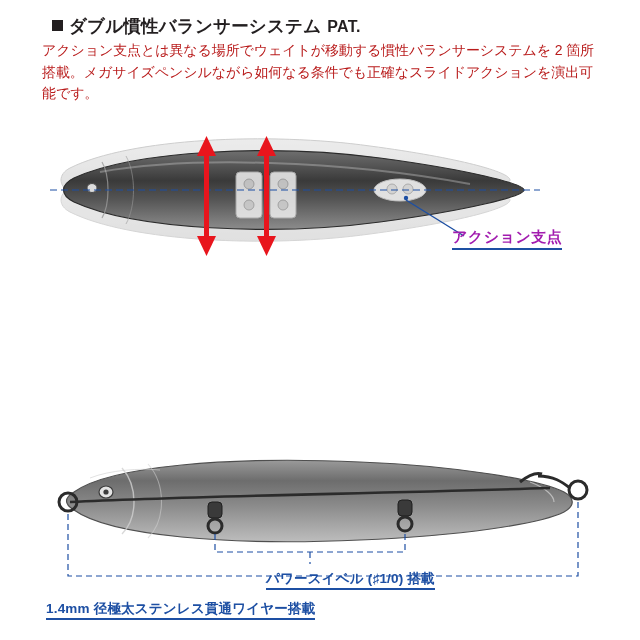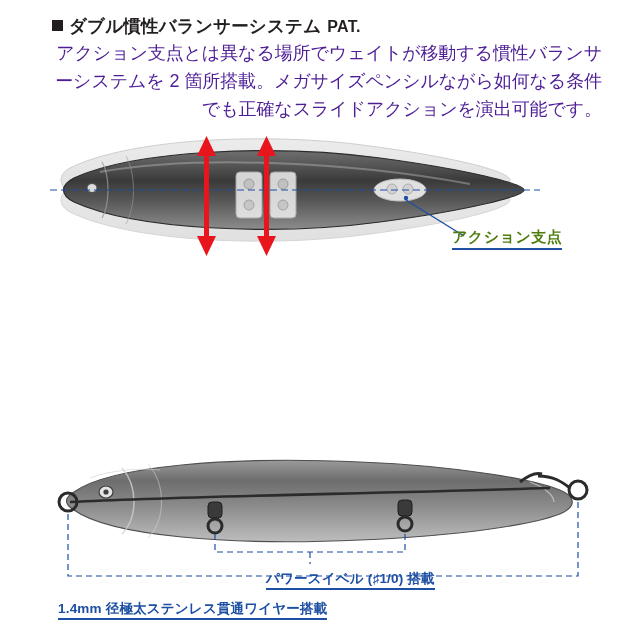--- a/index.html
+++ b/index.html
@@ -12,21 +12,20 @@
     height: 640px;
     font-family: "Liberation Sans", sans-serif;
     color: #231f20;
     overflow: hidden;
     position: relative;
   }
   .page {
     position: relative;
     width: 640px;
     height: 608px;
-    text-align: right;
   }
 
   
   .section-heading {
     display: flex;
     align-items: baseline;
     font-size: 17.5px;
     font-weight: bold;
     letter-spacing: 0.2px;
     color: #231f20;
@@ -42,23 +41,23 @@
     top: -1px;
   }
   .heading-pat {
     font-size: 16px;
     font-weight: bold;
     margin-left: 6px;
     letter-spacing: 0.3px;
   }
 
   .body-text {
-    font-size: 18px;
+    font-size: 14px;
     line-height: 1.55;
-    color: #4c1d95;
+    color: #b91c1c;
     letter-spacing: -0.1px;
   }
 
   
   #sec1-heading {
     position: absolute;
     left: 52px;
     top: 14px;
   }
   #sec1-body {
@@ -76,21 +75,21 @@
     width: 560px;
     height: 160px;
   }
 
   #label-action-shiten {
     position: absolute;
     left: 452px;
     top: 228px;
     font-size: 15px;
     font-weight: bold;
-    color: #4d7c0f;
+    color: #a21caf;
     letter-spacing: 0.5px;
   }
   #label-action-shiten .underline {
     display: block;
     border-bottom: 2px solid #1d4fa3;
     padding-bottom: 1px;
   }
 
   
   #sec2-heading {
@@ -118,21 +117,21 @@
     position: absolute;
     left: 266px;
     top: 570px;
     font-size: 13.5px;
     font-weight: bold;
     color: #1d4fa3;
     letter-spacing: 0.2px;
   }
   #label-wire {
     position: absolute;
-    left: 58px;
+    left: 46px;
     top: 600px;
     font-size: 13.5px;
     font-weight: bold;
     color: #1d4fa3;
     letter-spacing: 0.2px;
   }
   .blue-underline {
     display: inline-block;
     border-bottom: 2px solid #1d4fa3;
     padding-bottom: 0;

